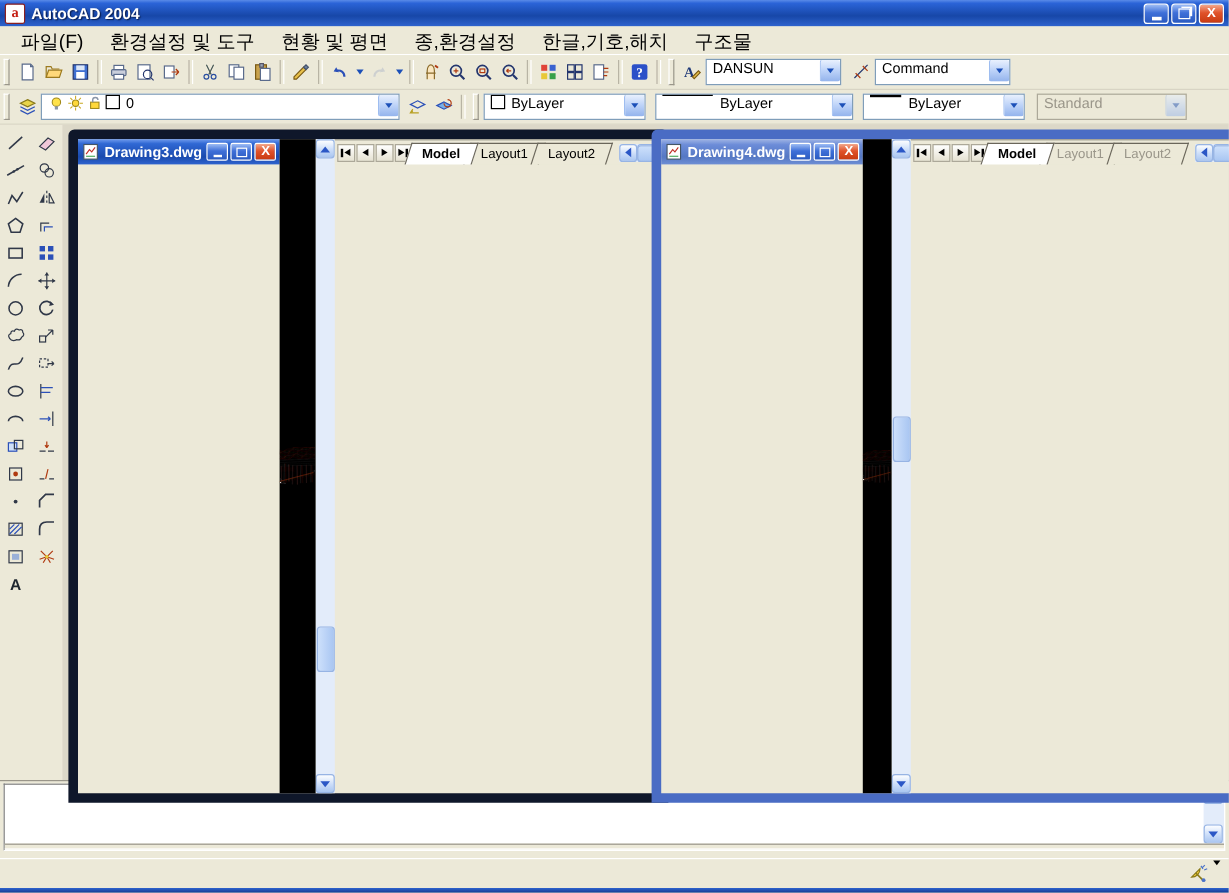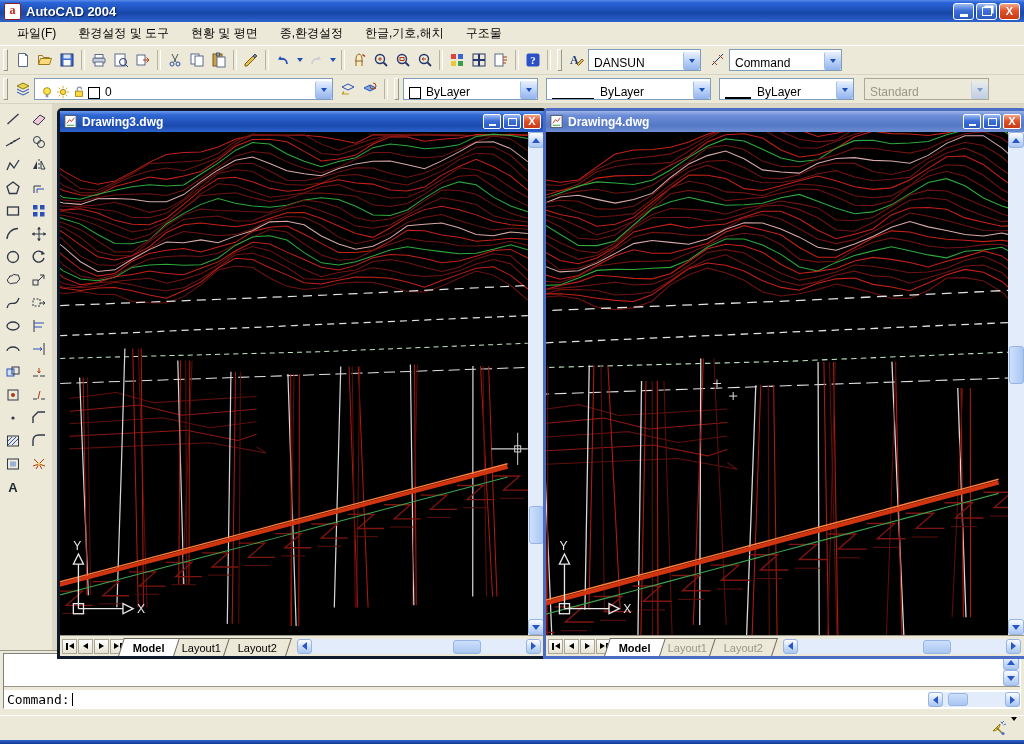--- a/index.html
+++ b/index.html
@@ -11,53 +11,53 @@
   .app-icon{width:15px;height:15px;background:#fff;border:1px solid #8a2020;border-radius:2px;color:#C42015;font:bold 12px/13px "Liberation Serif",serif;text-align:center;}
   .title-text{color:#fff;font-weight:bold;font-size:13px;text-shadow:1px 1px 1px #0a1e50;}
   .win-btns{margin-left:auto;display:flex;gap:2px;}
   .win-btn{width:21px;height:17px;border-radius:3px;border:1px solid #fff;display:flex;align-items:center;justify-content:center;color:#fff;font:bold 11px/11px "Liberation Sans",sans-serif;background:linear-gradient(180deg,#9DBCF4,#3E6FD8 45%,#2A5AC0);padding:0;}
   .win-btn.close{background:linear-gradient(180deg,#F2A88C,#E0522A 45%,#C83A10);}
   .glyph-min{width:8px;height:3px;background:#fff;margin-top:8px;}
   .glyph-restore{width:8px;height:7px;border:1px solid #fff;box-shadow:2px -2px 0 -0.5px #fff;}
   .glyph-rest-sm{width:7px;height:6px;border:1px solid #fff;}
 
   
-  .menubar{height:23px;flex:0 0 23px;background:#ECE9D8;border-bottom:1px solid #fff;display:flex;align-items:flex-start;padding-left:8px;gap:4px;font-size:12px;color:#000;}
+  .menubar{height:23px;flex:0 0 23px;background:#ECE9D8;border-bottom:1px solid #fff;display:flex;align-items:flex-start;padding-left:8px;gap:4px;font-size:16px;color:#000;}
   .menu-item{padding:3px 9px;white-space:nowrap;}
 
   
   .toolbar-row{height:28px;flex:0 0 28px;background:#ECE9D8;display:flex;align-items:center;border-bottom:1px solid #d8d4c4;}
   .tb-grip{width:3px;height:20px;margin:0 4px 0 3px;background:#ECE9D8;border:1px solid;border-color:#fff #9a968a #9a968a #fff;}
   .tb-btn{width:22px;height:22px;background:transparent;border:1px solid transparent;display:flex;align-items:center;justify-content:center;padding:0;}
   .tb-btn svg{width:16px;height:16px;display:block;}
   .tb-btn.disabled{opacity:.45;}
   .tb-drop{width:11px;height:22px;background:transparent;border:1px solid transparent;display:flex;align-items:center;justify-content:center;padding:0;}
   .tb-sep{width:2px;height:20px;border-left:1px solid #b8b4a4;border-right:1px solid #fff;margin:0 3px;}
   .icon{display:flex;}
-  .combo{height:20px;background:#fff;border:1px solid #7F9DB9;display:flex;align-items:flex-end;font-size:12px;padding-left:5px;color:#000;}
+  .combo{height:20px;background:#fff;border:1px solid #7F9DB9;display:flex;align-items:flex-start;font-size:12px;padding-left:5px;color:#000;}
   .combo .val{white-space:nowrap;overflow:hidden;}
   .combo .arrow{margin-left:auto;width:16px;height:18px;background:linear-gradient(180deg,#E9F1FE,#BCD2F8 50%,#93B3EC);border-left:1px solid #9EBDF0;border-radius:2px;display:flex;align-items:center;justify-content:center;}
   .combo.disabled{background:#ECE9D8;color:#9a968a;border-color:#ACA899;}
   .combo.disabled .arrow{opacity:.5;}
   .tri-down{width:0;height:0;border-left:3px solid transparent;border-right:3px solid transparent;border-top:4px solid #1C50B8;}
   .swatch{width:10px;height:10px;background:#fff;border:1px solid #000;margin-right:5px;flex:0 0 10px;}
   .lt-sample{width:42px;height:1px;background:#000;margin-right:6px;flex:0 0 42px;}
   .lw-sample{width:26px;height:2px;background:#000;margin-right:6px;flex:0 0 26px;}
   .mini-ic{width:14px;height:14px;margin-right:2px;flex:0 0 14px;}
   .mini-ic svg{width:14px;height:14px;display:block;}
 
   
   .main{flex:1;display:flex;min-height:0;background:#ECE9D8;}
   .side-toolbars{width:52px;flex:0 0 52px;display:flex;padding-top:3px;align-items:flex-start;}
   .side-col{width:26px;display:flex;flex-direction:column;align-items:center;}
   .side-col .tb-btn{width:23px;height:23px;}
   .mdi{flex:1;position:relative;background:#DCD8C8;}
 
   
-  .child{position:absolute;display:flex;flex-direction:column;border:3px solid #0f172a;border-radius:5px 5px 0 0;background:#ECE9D8;}
+  .child{position:absolute;display:flex;border:8px solid #0f172a;border-radius:5px 5px 0 0;background:#ECE9D8;}
   .child .ctitle{height:21px;flex:0 0 21px;display:flex;align-items:center;gap:4px;padding:0 3px;color:#fff;font-weight:bold;font-size:12px;background:linear-gradient(180deg,#6E9AEC 0%,#3068D4 18%,#1A4AAE 70%,#2E63CE 100%);}
   .child.inactive{border-color:#4A6CC4;}
   .child.inactive .ctitle{background:linear-gradient(180deg,#9FB4E4 0%,#6C8CD8 22%,#5578C4 70%,#6E8ED4 100%);}
   .cwin-btn{width:18px;height:15px;border-radius:2px;border:1px solid #fff;display:flex;align-items:center;justify-content:center;background:linear-gradient(180deg,#9DBCF4,#3E6FD8 45%,#2A5AC0);padding:0;}
   .cwin-btn.close{background:linear-gradient(180deg,#F2A88C,#E0522A 45%,#C83A10);color:#fff;font:bold 11px/11px "Liberation Sans",sans-serif;}
   .cg-min{width:7px;height:2px;background:#fff;margin-top:7px;}
   .dwg-icon svg{width:15px;height:15px;display:block;}
   .child .body{flex:1;display:flex;min-height:0;}
   .canvas-wrap{flex:1;position:relative;background:#000;min-width:0;}
   svg.canvas{position:absolute;left:0;top:0;width:100%;height:100%;display:block;}
@@ -1112,35 +1112,20 @@
         <div class="cmd-vscroll">
           <button class="sb-btn">
               <i class="tri tri-up"></i>
             </button>
           <button class="sb-btn">
               <i class="tri tri-dn"></i>
             </button>
         </div>
       </div>
       <div class="cmd-split"></div>
-      <div class="cmd-input">
-        <span>Command:</span>
-        <span class="caret"></span>
-        <div class="cmd-hscroll">
-          <button class="sb-btn">
-              <i class="tri tri-l"></i>
-            </button>
-          <div class="htrack">
-              <div class="hthumb" style="left:8%;width:18px;height:11px;"></div>
-            </div>
-          <button class="sb-btn">
-              <i class="tri tri-r"></i>
-            </button>
-        </div>
-      </div>
     </div>
   </div>
 
   <div class="status">
     <div class="tray">
       <span>
           <svg viewBox="0 0 17 17">
             <path d="M3 11a7 7 0 007-7l-7 7z" fill="#ffd83a" stroke="#8a7a1a"></path>
             <line x1="6.5" y1="7.5" x2="12" y2="13" stroke="#8a7a1a" stroke-width="1.4"></line>
             <circle cx="13" cy="13.5" r="1.6" fill="#4a72c8"></circle>

